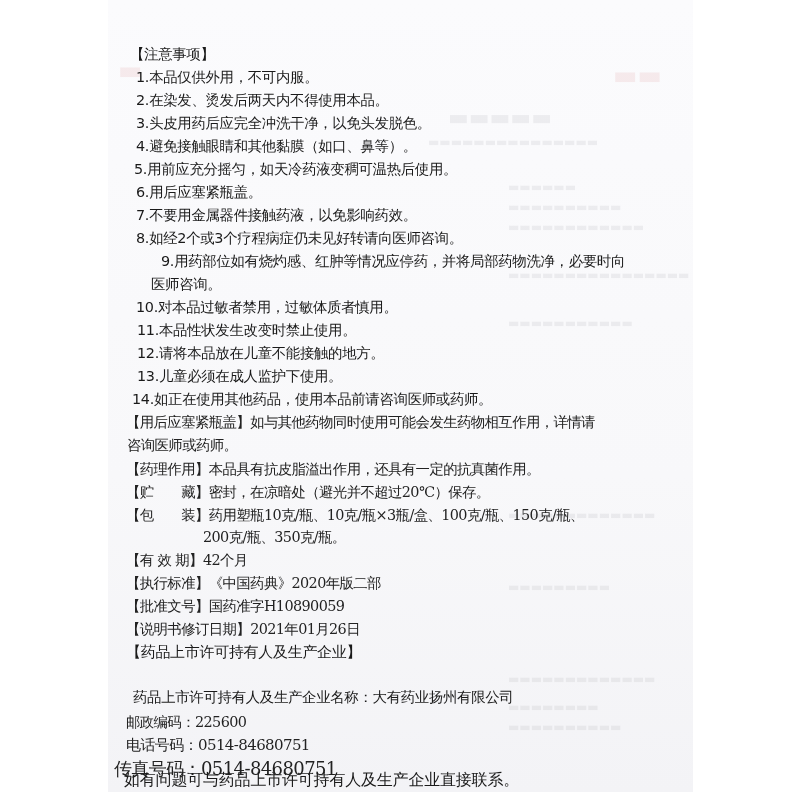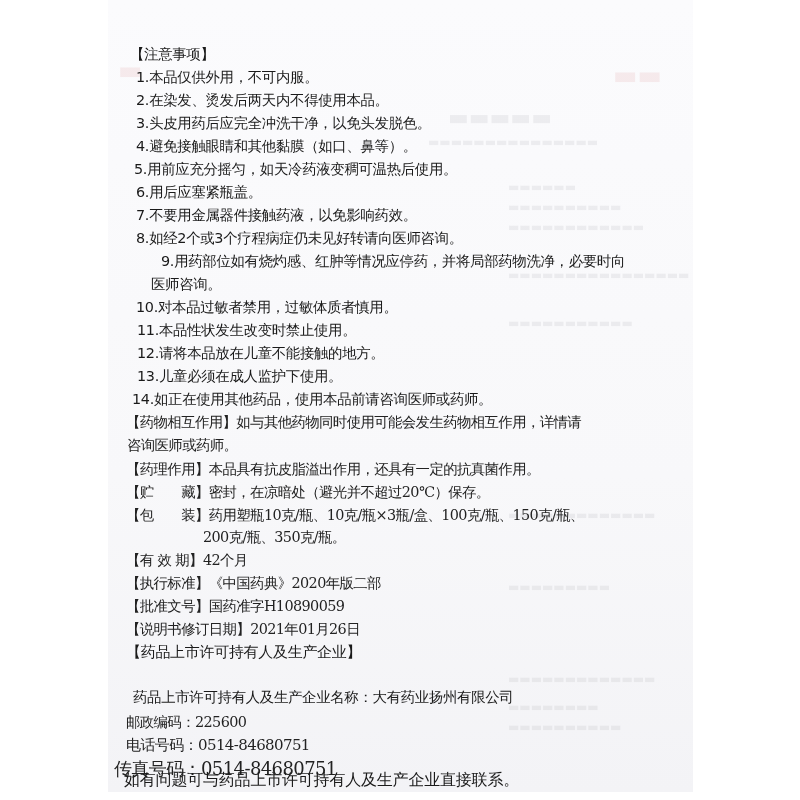--- a/index.html
+++ b/index.html
@@ -92,21 +92,21 @@
     <span class="num">12.</span><span class="val">请将本品放在儿童不能接触的地方。</span>
   </div>
   <div class="line sans" style="left:137px; top:366px;">
     <span class="num">13.</span><span class="val">儿童必须在成人监护下使用。</span>
   </div>
   <div class="line sans" style="left:132px; top:389px;">
     <span class="num">14.</span><span class="val">如正在使用其他药品，使用本品前请咨询医师或药师。</span>
   </div>
 
   <div class="line serif" style="left:126px; top:412px;">
-    <span class="label">【药物相互作用】</span><span class="val">如与其他药物同时使用可能会发生药物相互作用，详情请</span>
+    <span class="label">【用后应塞紧瓶盖】</span><span class="val">如与其他药物同时使用可能会发生药物相互作用，详情请</span>
   </div>
   <div class="line serif" style="left:127px; top:435px;">咨询医师或药师。</div>
 
   <div class="line serif" style="left:126px; top:459px;">
     <span class="label">【药理作用】</span><span class="val">本品具有抗皮脂溢出作用，还具有一定的抗真菌作用。</span>
   </div>
   <div class="line serif" style="left:126px; top:482px;">
     <span class="label">【贮　　藏】</span><span class="val">密封，在凉暗处（避光并不超过20℃）保存。</span>
   </div>
   <div class="line serif" style="left:126px; top:505px;">

